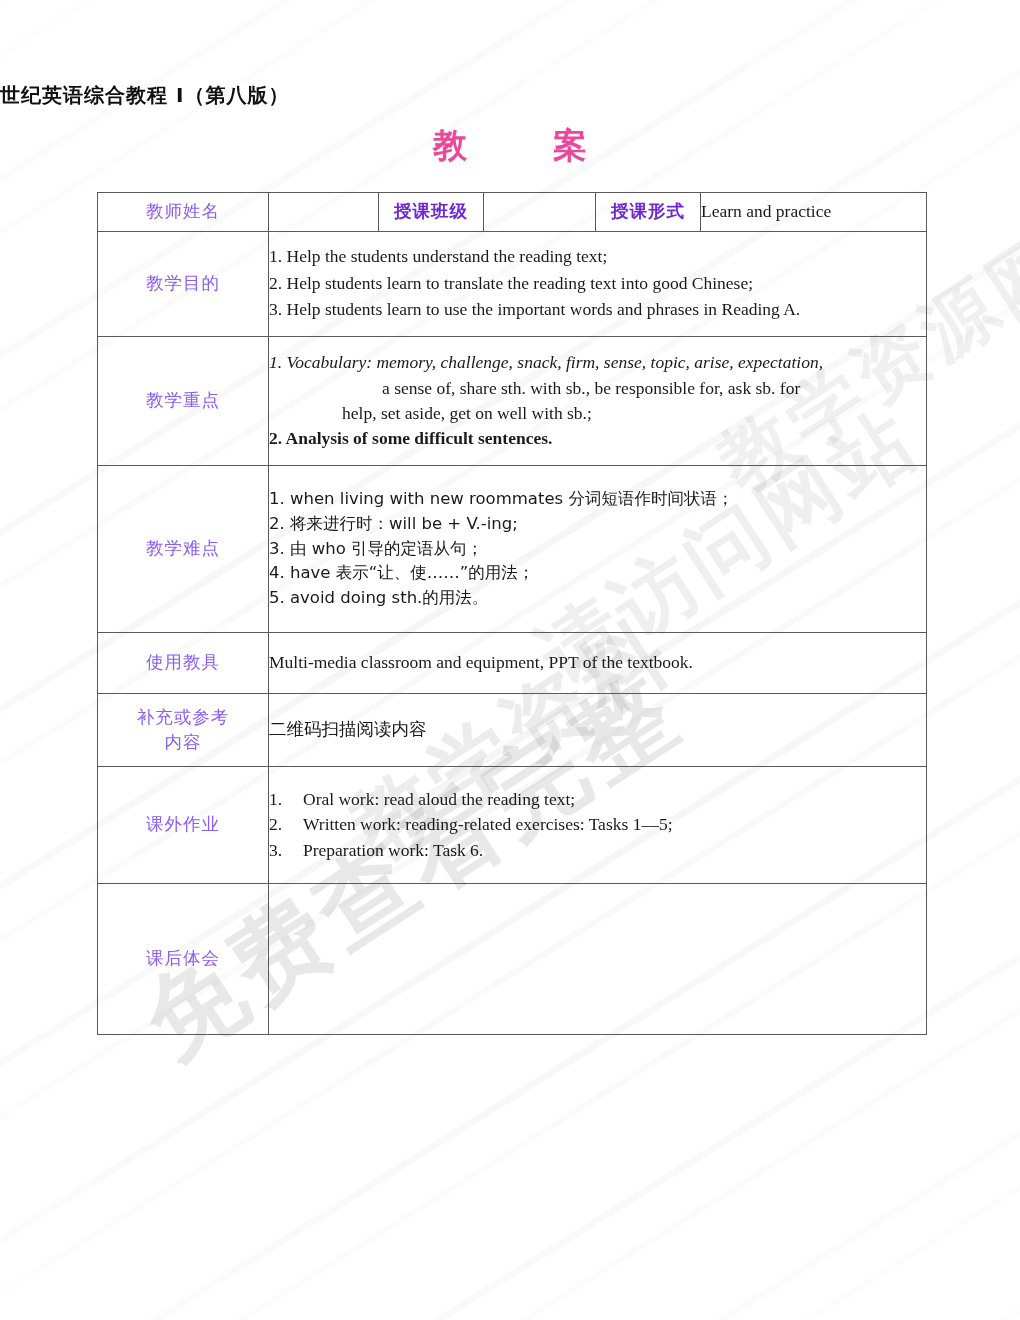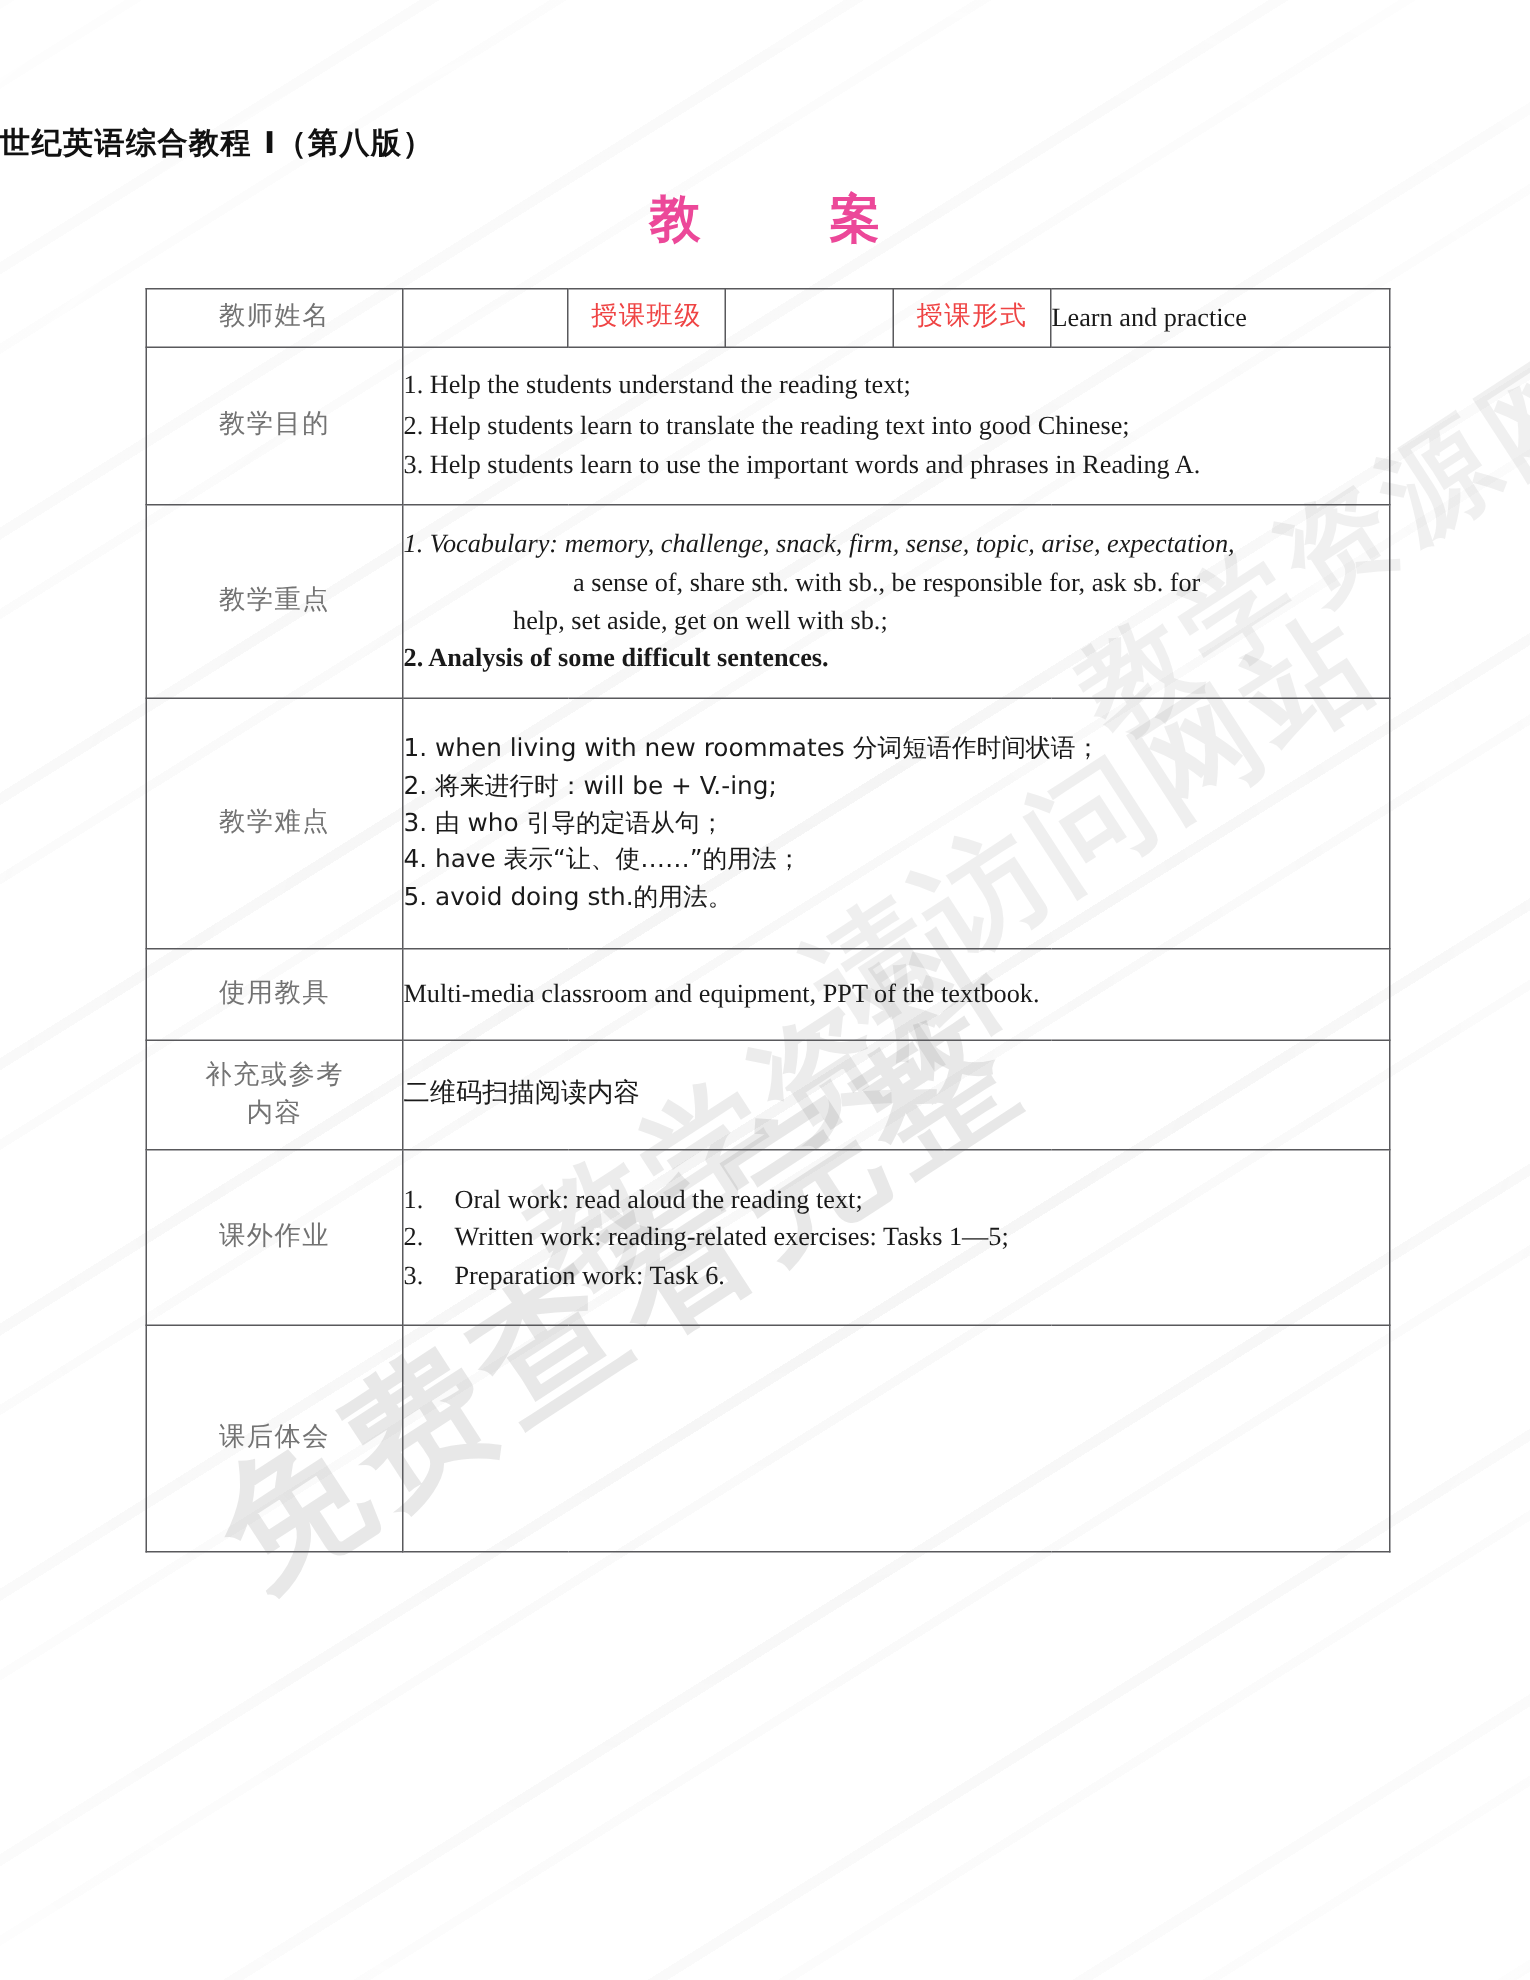--- a/index.html
+++ b/index.html
@@ -100,31 +100,32 @@
     vertical-align: middle;
     font-size: 17.5px;
     line-height: 1.45;
     background: transparent;
   }
   .lbl {
     width: 171px;
     text-align: center;
     font-family: "DejaVu Sans", sans-serif;
     font-size: 17px;
-    color: #737373;
+    color: #8b5cf6;
     letter-spacing: 1px;
     padding: 6px 4px;
   }
   .lbl2 {
     font-family: "DejaVu Sans", sans-serif;
     font-size: 17px;
-    color: #ef4444;
+    color: #6d28d9;
     letter-spacing: 1px;
     text-align: center;
     padding: 6px 4px;
+    font-weight: bold;
   }
   .cell-pad { padding: 8px 12px; }
   .center { text-align: center; }
   .content {
     font-family: "Liberation Serif", "DejaVu Serif", serif;
     font-size: 17.5px;
     color: #1a1a1a;
     padding: 10px 14px 10px 16px;
   }
   .row-h1 td { height: 38px; }

